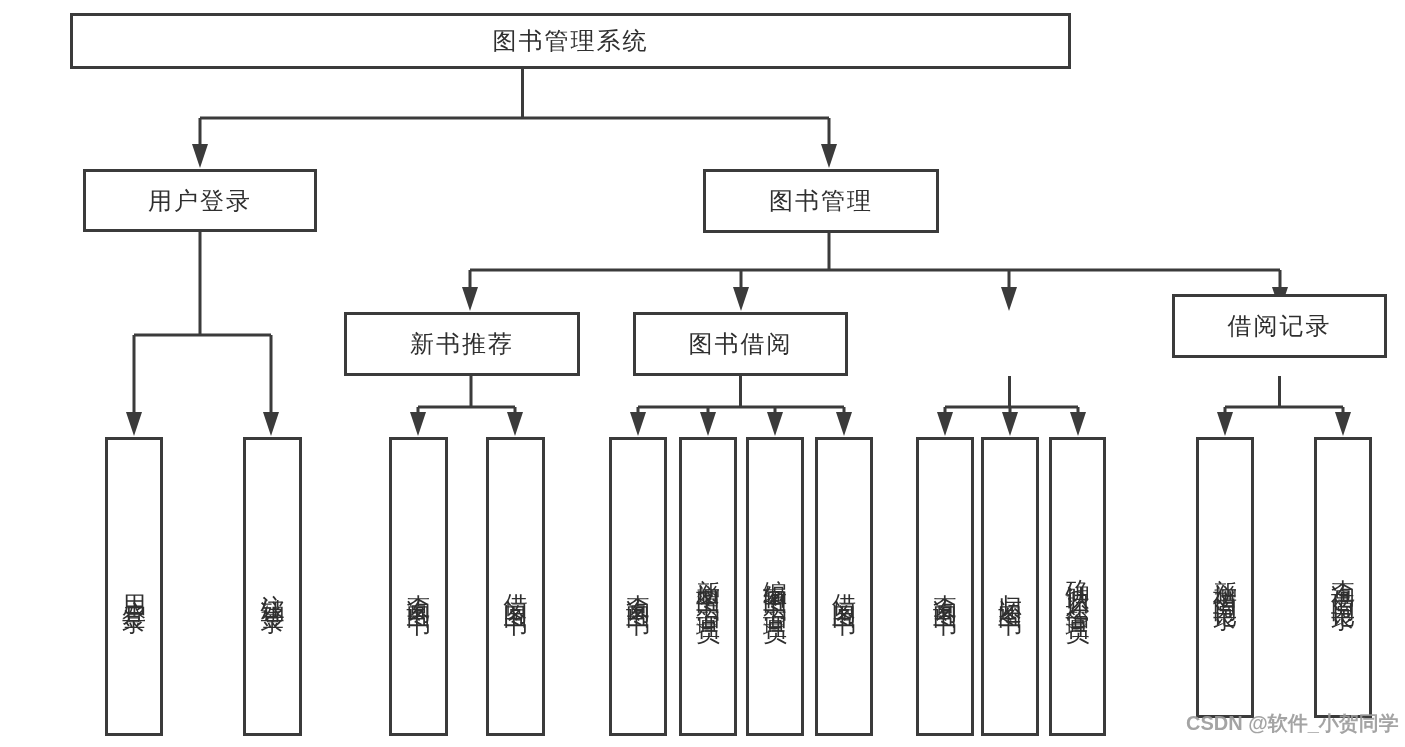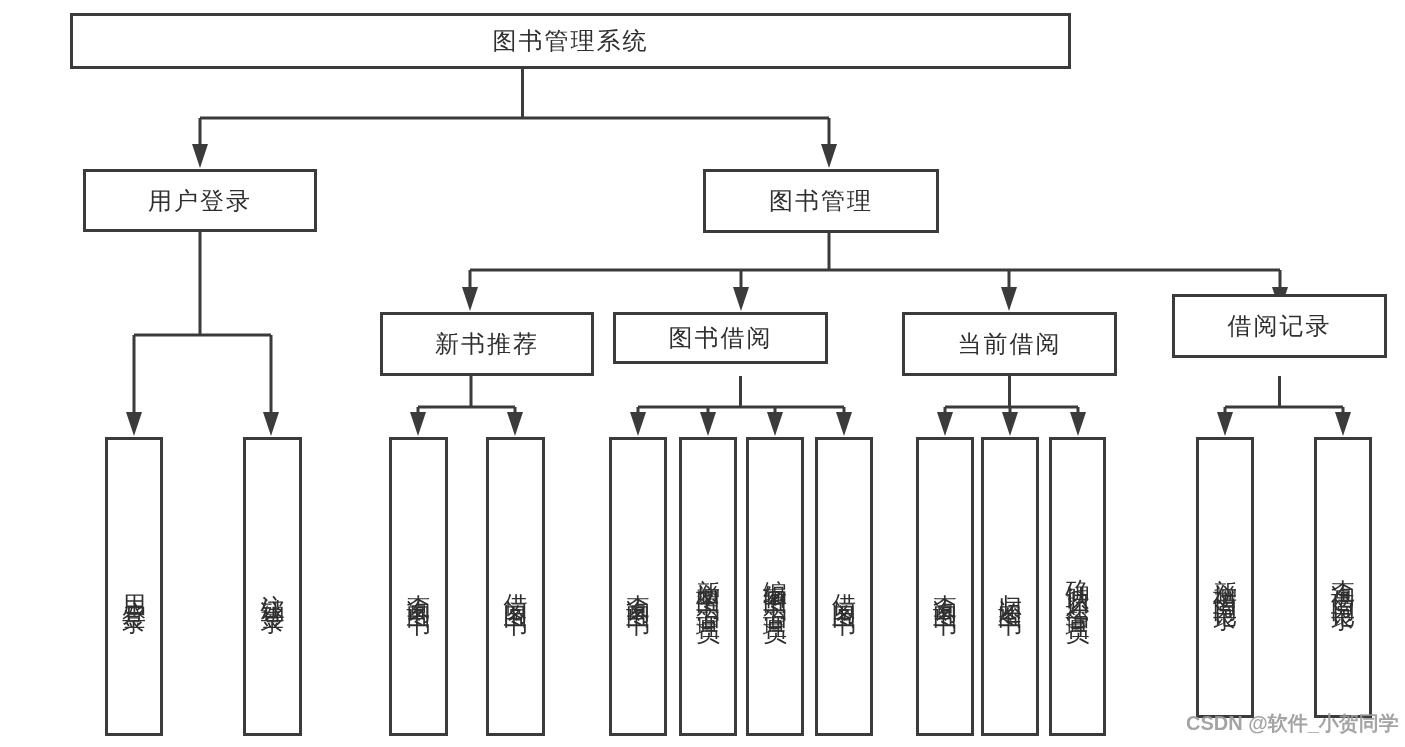--- a/index.html
+++ b/index.html
@@ -92,23 +92,22 @@
         <polygon points="1217,412 1233,412 1225,436"></polygon>
         <polygon points="1335,412 1351,412 1343,436"></polygon>
       </g>
   </svg>
 
   <div class="box h-box" style="left:22px; top:13px; width:1001px; height:56px;margin-left:48px;">图书管理系统</div>
 
   <div class="box h-box" style="left:83px; top:169px; width:234px; height:63px;">用户登录</div>
   <div class="box h-box" style="left:703px; top:169px; width:236px; height:64px;">图书管理</div>
 
-  <div class="box h-box" style="left:380px; top:312px; width:214px; height:64px;">新书推荐</div>
-  <div class="box h-box" style="left:613px; top:312px; width:215px; height:52px;">图书借阅</div>
-  <div class="box h-box" style="left:902px; top:312px; width:215px; height:64px;">当前借阅</div>
+  <div class="box h-box" style="left:344px; top:312px; width:236px; height:64px;">新书推荐</div>
+  <div class="box h-box" style="left:633px; top:312px; width:215px; height:64px;">图书借阅</div>
   <div class="box h-box" style="left:1172px; top:294px; width:215px; height:64px;">借阅记录</div>
 
   <div class="box v-box" style="left:105px; top:437px; width:58px; height:299px;">用户登录</div>
   <div class="box v-box" style="left:243px; top:437px; width:59px; height:299px;">注销登录</div>
 
   <div class="box v-box" style="left:389px; top:437px; width:59px; height:299px;">查询图书</div>
   <div class="box v-box" style="left:486px; top:437px; width:59px; height:299px;">借阅图书</div>
 
   <div class="box v-box" style="left:609px; top:437px; width:58px; height:299px;">查询图书</div>
   <div class="box v-box" style="left:679px; top:437px; width:58px; height:299px;">新增图书（管理员）</div>

